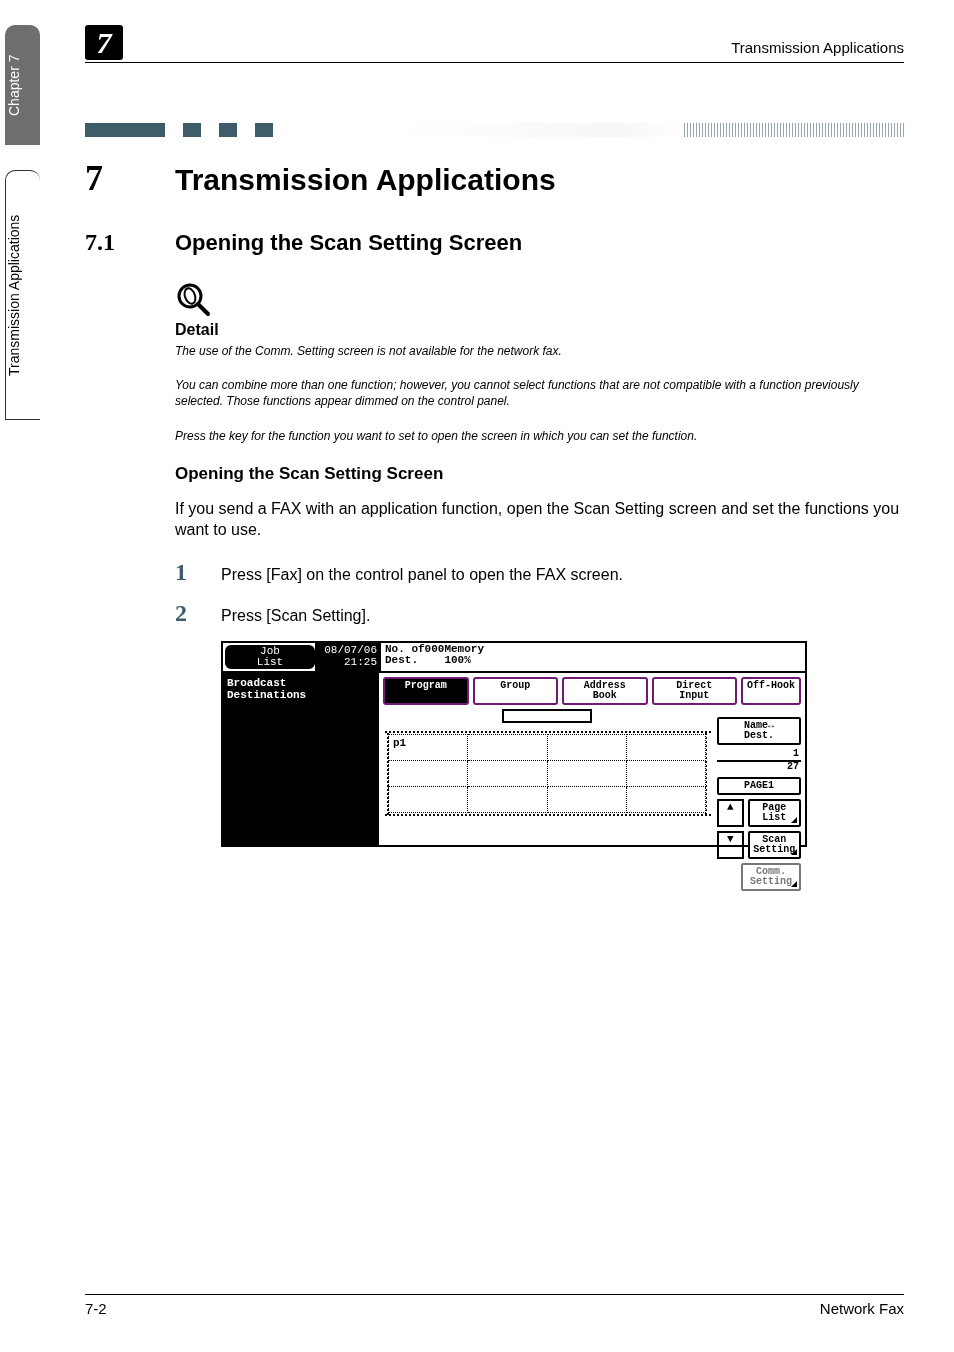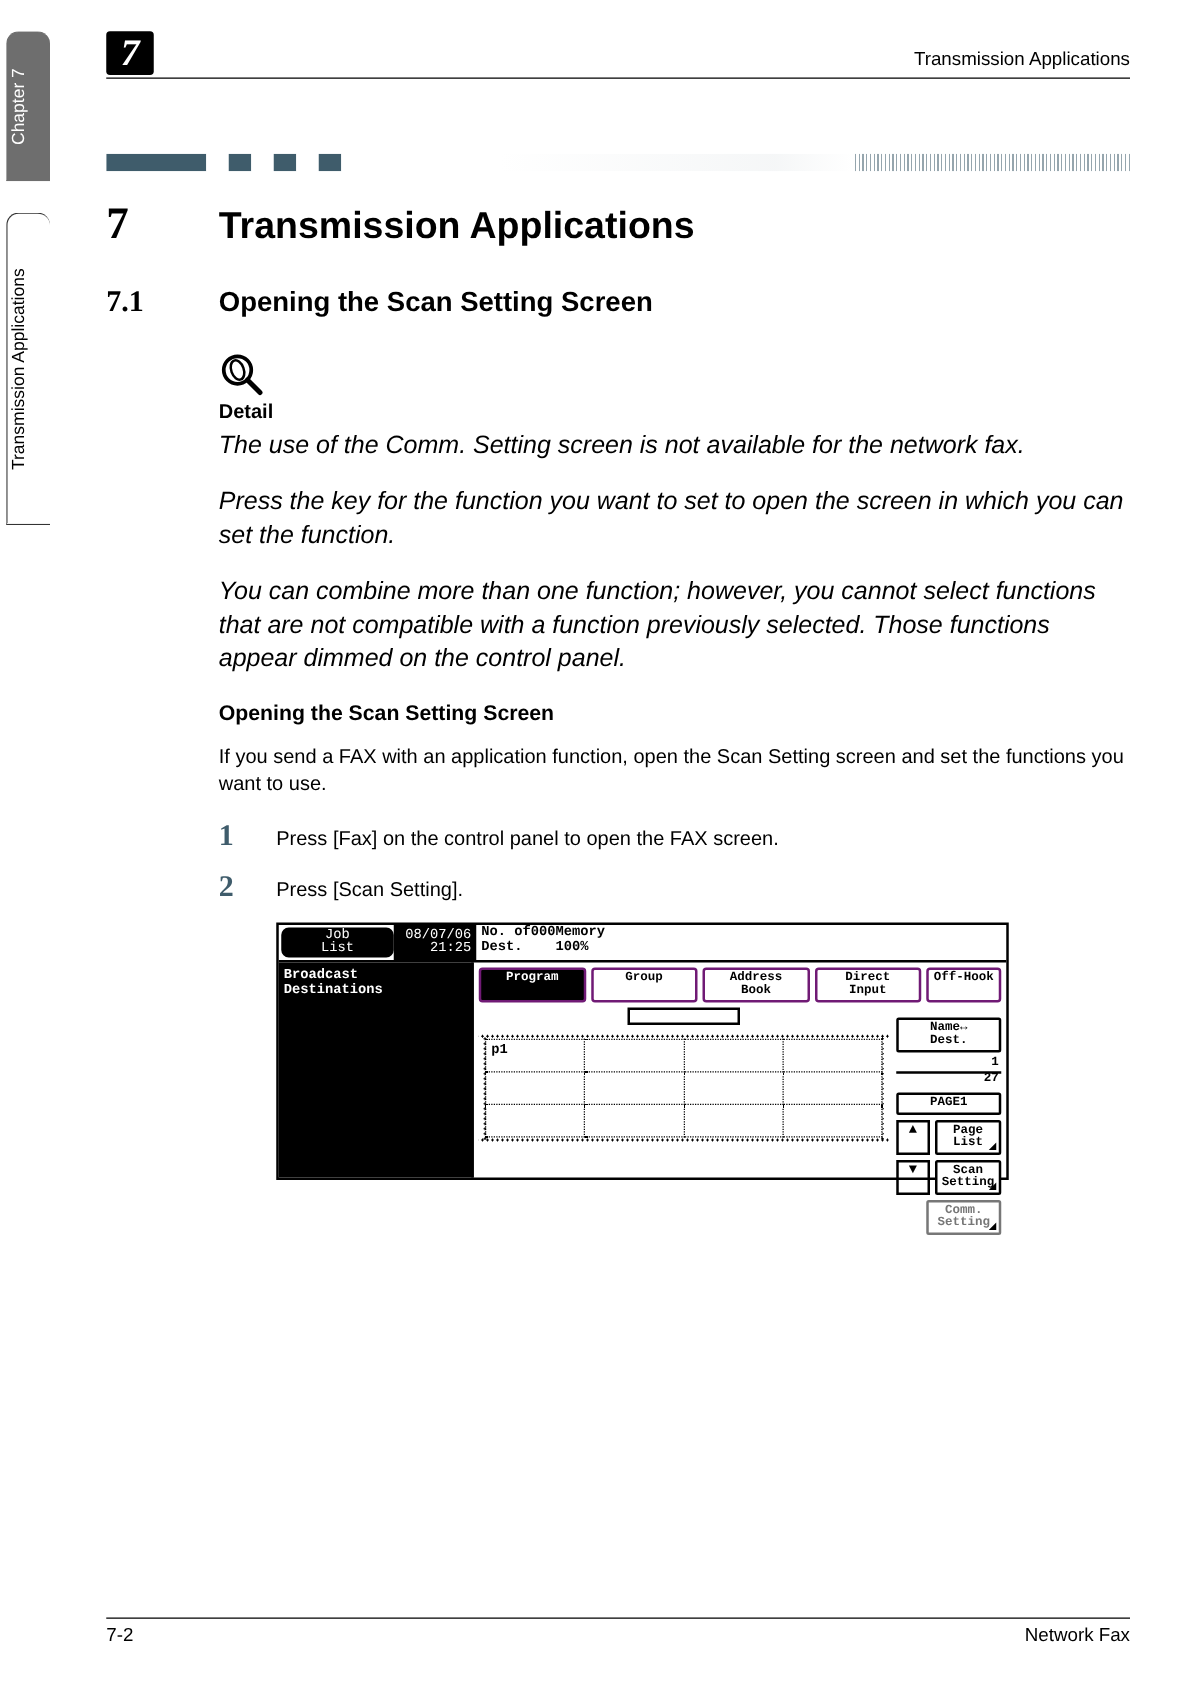--- a/index.html
+++ b/index.html
@@ -165,21 +165,21 @@
     .detail-icon svg { display:block; }
     
     .detail-label {
       font-weight: bold;
       font-size: 16px;
       margin-bottom: 4px;
     }
     
     .italic-para {
       font-style: italic;
-      font-size: 20px;
+      font-size: 12px;
       line-height: 1.35;
       margin-bottom: 18px;
     }
     
     .h3 {
       font-weight: bold;
       font-size: 17px;
       margin: 20px 0 14px 0;
     }
     
@@ -452,22 +452,22 @@
     <div class="detail-icon">
       <svg width="38" height="38" viewBox="0 0 38 38">
         <circle cx="15" cy="15" r="11" fill="none" stroke="#000" stroke-width="3"></circle>
         <ellipse cx="15" cy="15" rx="5" ry="8" fill="none" stroke="#000" stroke-width="2" transform="rotate(-20 15 15)"></ellipse>
         <line x1="23" y1="23" x2="33" y2="33" stroke="#000" stroke-width="4" stroke-linecap="round"></line>
       </svg>
     </div>
 
     <div class="detail-label">Detail</div>
     <p class="italic-para">The use of the Comm. Setting screen is not available for the network fax.</p>
+    <p class="italic-para">You can combine more than one function; however, you cannot select functions that are not compatible with a function previously selected. Those functions appear dimmed on the control panel.</p>
     <p class="italic-para">Press the key for the function you want to set to open the screen in which you can set the function.</p>
-    <p class="italic-para">You can combine more than one function; however, you cannot select functions that are not compatible with a function previously selected. Those functions appear dimmed on the control panel.</p>
 
     <div class="h3">Opening the Scan Setting Screen</div>
 
     <p class="body-para">If you send a FAX with an application function, open the Scan Setting screen and set the functions you want to use.</p>
 
     <div class="step">
       <div class="step-num">1</div>
       <div class="step-text">Press [Fax] on the control panel to open the FAX screen.</div>
     </div>
 

